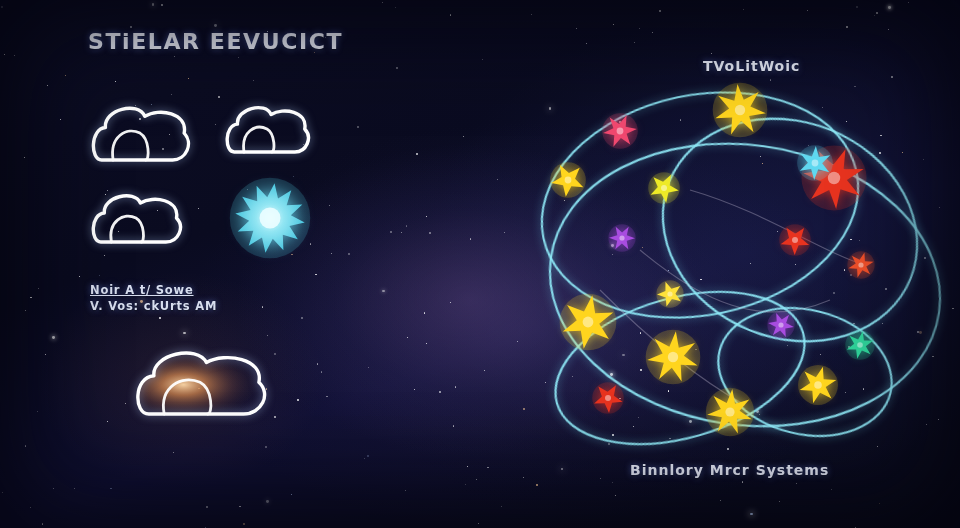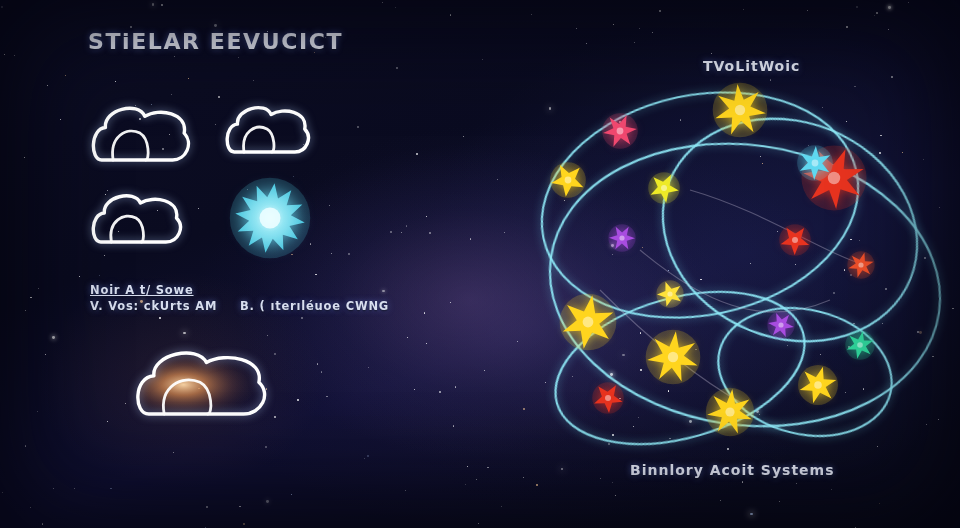--- a/index.html
+++ b/index.html
@@ -414,19 +414,18 @@
           <circle cx="730" cy="412" r="4.6000000000000005" fill="#ffffff" opacity="0.45"></circle>
         </g>
       </g>
     </svg>
 
   <div class="txt" id="title">STiELAR EEVUCICT</div>
 
   <div class="layer" id="captions">
       <div class="txt body-sub" style="left: 90px; top: 283px; text-decoration: underline;">Noir  A t/ Sowe</div>
       <div class="txt body-sub" style="left: 90px; top: 299px;">V. Vos: ckUrts        AM</div>
-      <div class="txt body-sub" style="left: 240px; top: 299px;">B. ( ıterıléuoe CWNG</div>
     </div>
 
   <div class="txt diag-label" id="label-top" style="left: 703px; top: 58px;">TVoLitWoic</div>
-  <div class="txt diag-label" id="label-bottom" style="left: 630px; top: 462px;">Binnlory Acoit Systems</div>
+  <div class="txt diag-label" id="label-bottom" style="left: 630px; top: 462px;">Binnlory Mrcr Systems</div>
 
 </div>
 
 </body></html>

